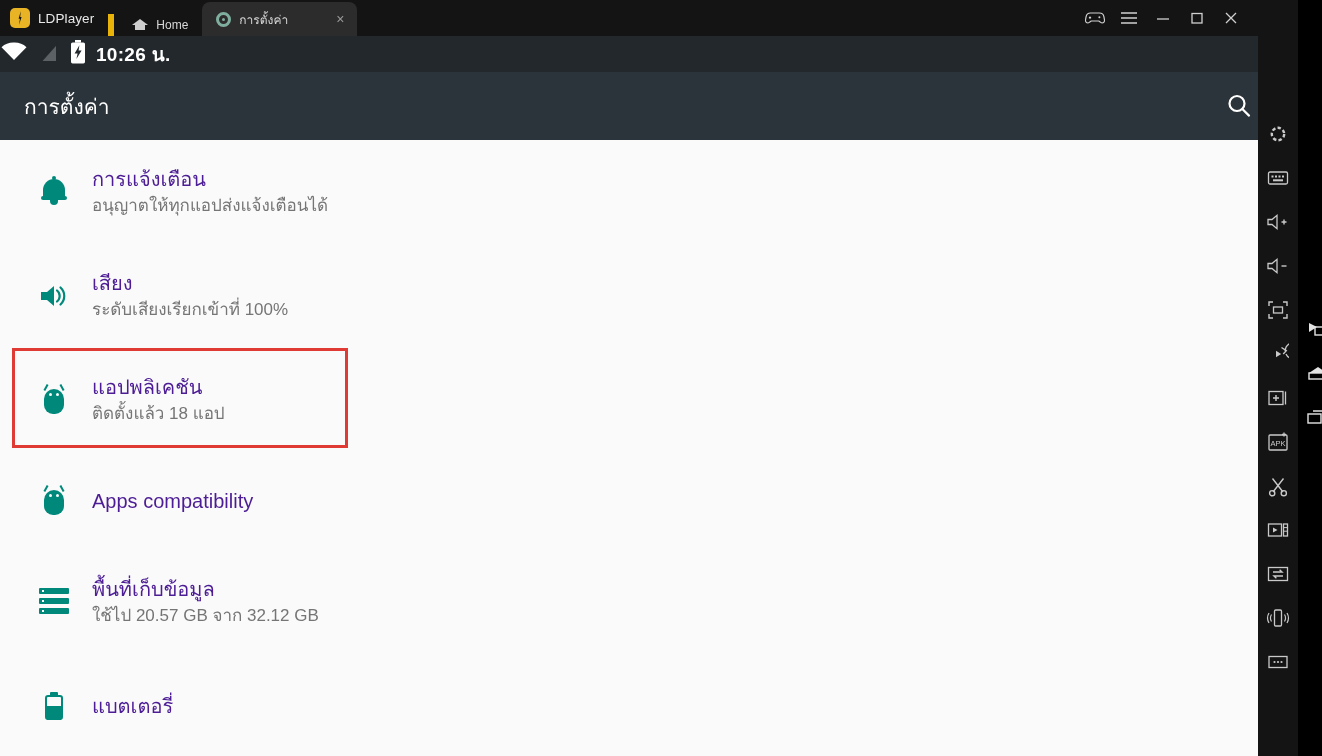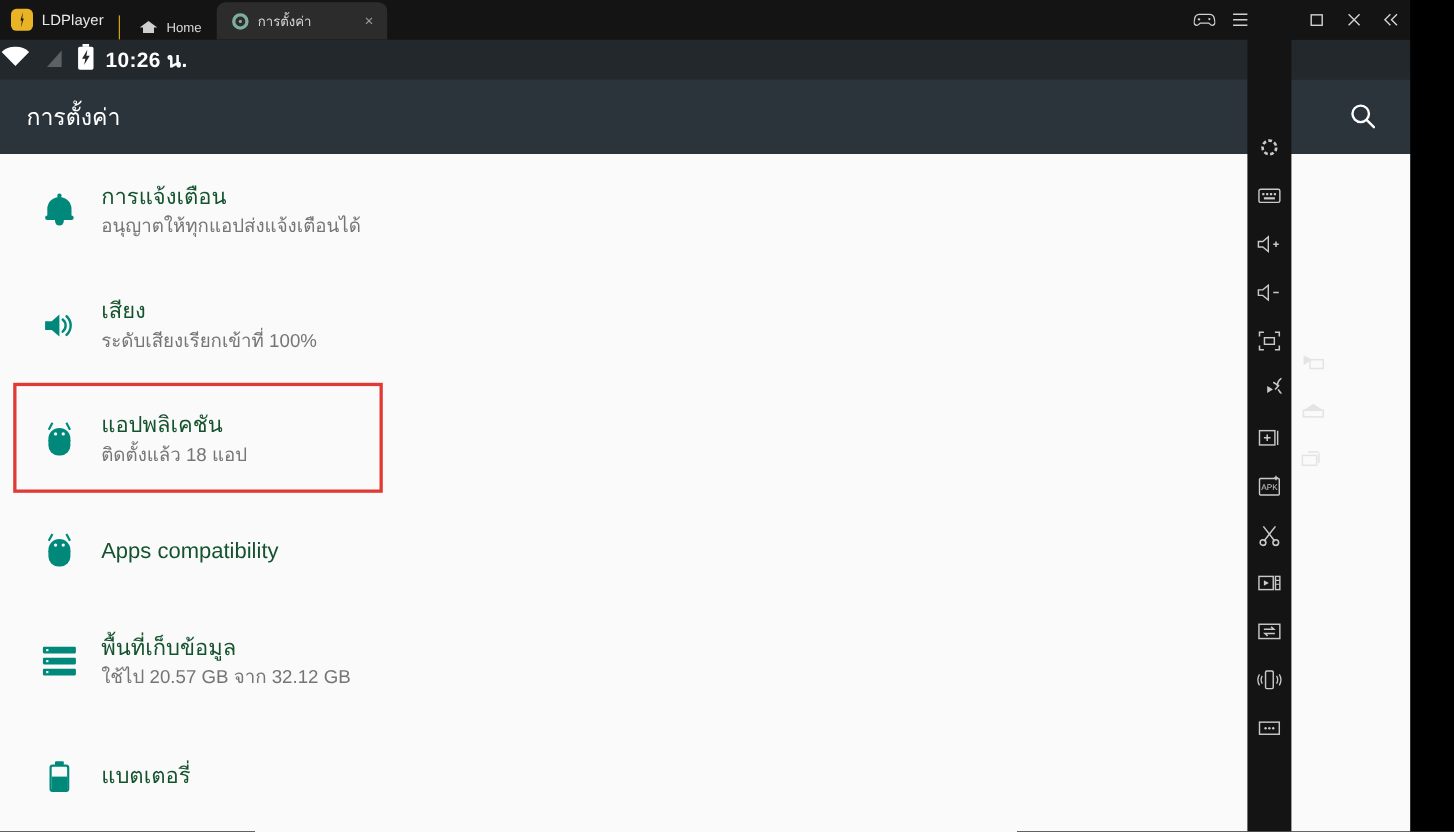--- a/index.html
+++ b/index.html
@@ -2,21 +2,21 @@
 <html><head>
 <meta charset="utf-8">
 <style>
   * { box-sizing: border-box; margin: 0; padding: 0; }
   html, body {
     width: 1322px; height: 756px;
     background: #000;
     font-family: "Liberation Sans", "DejaVu Sans", sans-serif;
     overflow: hidden;
   }
-  .app { position: relative; width: 1174px; height: 756px; background:#111; }
+  .app { position: relative; width: 1298px; height: 756px; background:#111; }
 
   
   .titlebar {
     position:absolute; left:0; top:0; width:1282px; height:36px;
     background:#141414; display:flex; align-items:flex-end;
   }
   .brand {
     display:flex; align-items:center; gap:8px;
     height:36px; padding:0 14px 0 10px;
   }
@@ -30,21 +30,21 @@
     clip-path: polygon(70% 0, 15% 55%, 48% 55%, 25% 100%, 90% 42%, 55% 42%);
   }
   .brand-name { color:#e9e9e9; font-size:13.5px; letter-spacing:.1px; }
 
   .tabstrip { display:flex; align-items:flex-end; height:36px; }
   .tab {
     display:flex; align-items:center; gap:8px;
     height:32px; padding:0 14px; position:relative;
     color:#d8d8d8; font-size:12.5px; white-space:nowrap;
   }
-  .tab.home { border-left:1px solid #eab308; padding-left:18px; height:22px; }
+  .tab.home { border-left:6px solid #eab308; padding-left:18px; height:22px; }
   .tab.active {
     background:#2c2c2c; border-radius:8px 8px 0 0;
     min-width:155px; height:34px; padding-right:34px;
   }
   .tab-home-icon { width:16px; height:14px; position:relative; flex:none; }
   .tab-home-icon:before{
     content:""; position:absolute; left:0; top:1px; width:0; height:0;
     border-left:8px solid transparent; border-right:8px solid transparent;
     border-bottom:6px solid #cfcfcf;
   }
@@ -101,21 +101,21 @@
   }
   .row{
     display:flex; align-items:center; gap:0;
     height:104px; padding-left:16px; position:relative;
   }
   .row.single{ height:98px; }
   .row-icon{
     width:76px; flex:none; display:flex; align-items:center; justify-content:center;
   }
   .row-text{ display:flex; flex-direction:column; gap:3px; }
-  .row-title{ color:#14532d; font-size:20px; line-height:1.3; }
+  .row-title{ color:#4c1d95; font-size:20px; line-height:1.3; }
   .row-sub{ color:#757575; font-size:17px; line-height:1.3; }
 
   .highlight{
     position:absolute; left:12px; top:0; width:336px; height:100px;
     border:3px solid #e03a35; background:transparent; pointer-events:none;
   }
   .row-hl{ margin-top:0; }
 
   
   .ic-bell{ width:26px; height:30px; position:relative; }

